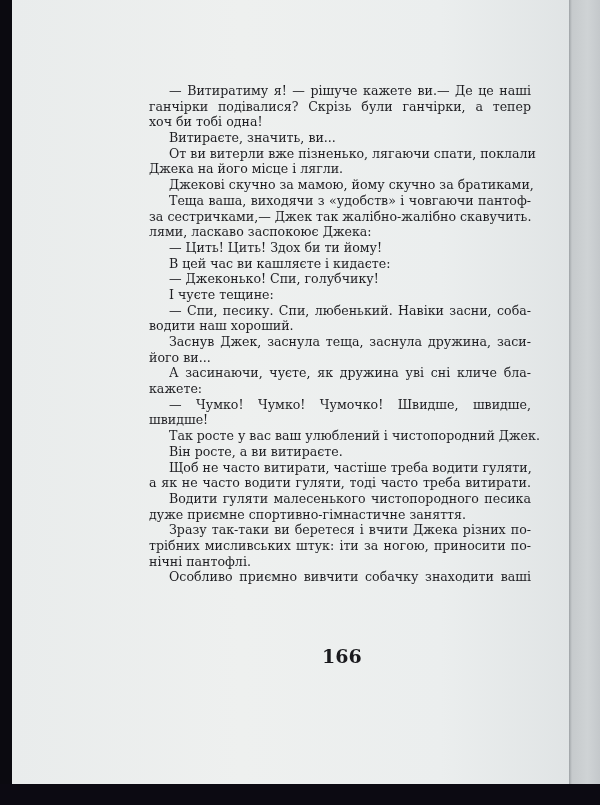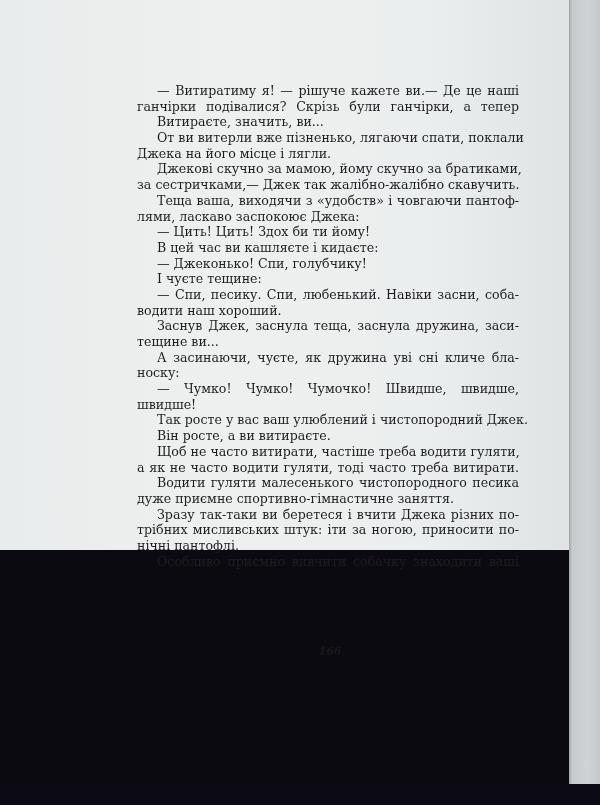--- a/index.html
+++ b/index.html
@@ -2,67 +2,68 @@
 <html><head>
   <meta charset="utf-8">
   <style>
     html, body { margin: 0; padding: 0; }
     body {
       width: 600px; height: 805px; overflow: hidden; position: relative;
       background: #0b0a10;
       font-family: "DejaVu Serif", "Liberation Serif", serif;
     }
     .page {
-      position: absolute; left: 0; top: 0; width: 571px; height: 550px;
+      position: absolute; left: 12px; top: 0; width: 571px; height: 784px;
       background: linear-gradient(90deg, #e9ecec 0%, #eef0ef 40%, #ebeeee 75%, #dfe3e4 100%);
     }
     .fold {
       position: absolute; left: 569px; top: 0; width: 31px; height: 787px;
       background: linear-gradient(90deg, #9ea3a6 0px, #c6cacc 3px, #cfd3d5 60%, #c4c8cb 100%);
     }
     .bottom-strip {
       position: absolute; left: 0; top: 784px; width: 600px; height: 21px;
       background: #0c0a12;
     }
     .text-block {
       position: absolute; left: 137px; top: 83px; width: 382px;
       color: #1e1e22; font-size: 12.6px; line-height: 15.7px;
     }
     .line { white-space: nowrap; height: 15.7px; }
     .line.just { text-align: justify; text-align-last: justify; }
     .line.indent { padding-left: 20px; }
     .page-number {
-      position: absolute; left: 310px; top: 645px; width: 40px; text-align: center;
-      font-weight: bold; font-size: 11px; color: #1a1a1e; font-style: italic;
+      position: absolute; left: 310px; top: 645px; width: 40px; 
+      font-weight: bold; font-size: 19px; color: #1a1a1e;
     }
   </style>
 </head>
 <body>
 
 <div class="page">
   <div class="text-block" id="text-block">
       <div class="line indent just">— Витиратиму я! — рішуче кажете ви.— Де це наші</div>
       <div class="line just">ганчірки подівалися? Скрізь були ганчірки, а тепер</div>
+      <div class="line">хоч би тобі одна!</div>
       <div class="line indent">Витираєте, значить, ви...</div>
       <div class="line indent just">От ви витерли вже пізненько, лягаючи спати, поклали</div>
       <div class="line">Джека на його місце і лягли.</div>
       <div class="line indent just">Джекові скучно за мамою, йому скучно за братиками,</div>
+      <div class="line indent just">Теща ваша, виходячи з «удобств» і човгаючи пантоф-</div>
       <div class="line just">за сестричками,— Джек так жалібно-жалібно скавучить.</div>
-      <div class="line indent just">Теща ваша, виходячи з «удобств» і човгаючи пантоф-</div>
       <div class="line">лями, ласкаво заспокоює Джека:</div>
       <div class="line indent">— Цить! Цить! Здох би ти йому!</div>
       <div class="line indent">В цей час ви кашляєте і кидаєте:</div>
       <div class="line indent">— Джеконько! Спи, голубчику!</div>
       <div class="line indent">І чуєте тещине:</div>
       <div class="line indent just">— Спи, песику. Спи, любенький. Навіки засни, соба-</div>
       <div class="line">водити наш хороший.</div>
       <div class="line indent just">Заснув Джек, заснула теща, заснула дружина, заси-</div>
-      <div class="line">тещине ви...</div>
+      <div class="line">його ви...</div>
       <div class="line indent just">А засинаючи, чуєте, як дружина уві сні кличе бла-</div>
-      <div class="line">носку:</div>
+      <div class="line">кажете:</div>
       <div class="line indent just">— Чумко! Чумко! Чумочко! Швидше, швидше,</div>
       <div class="line">швидше!</div>
       <div class="line indent just">Так росте у вас ваш улюблений і чистопородний Джек.</div>
       <div class="line indent">Він росте, а ви витираєте.</div>
       <div class="line indent just">Щоб не часто витирати, частіше треба водити гуляти,</div>
       <div class="line just">а як не часто водити гуляти, тоді часто треба витирати.</div>
       <div class="line indent just">Водити гуляти малесенького чистопородного песика</div>
       <div class="line">дуже приємне спортивно-гімнастичне заняття.</div>
       <div class="line indent just">Зразу так-таки ви беретеся і вчити Джека різних по-</div>
       <div class="line just">трібних мисливських штук: іти за ногою, приносити по-</div>

